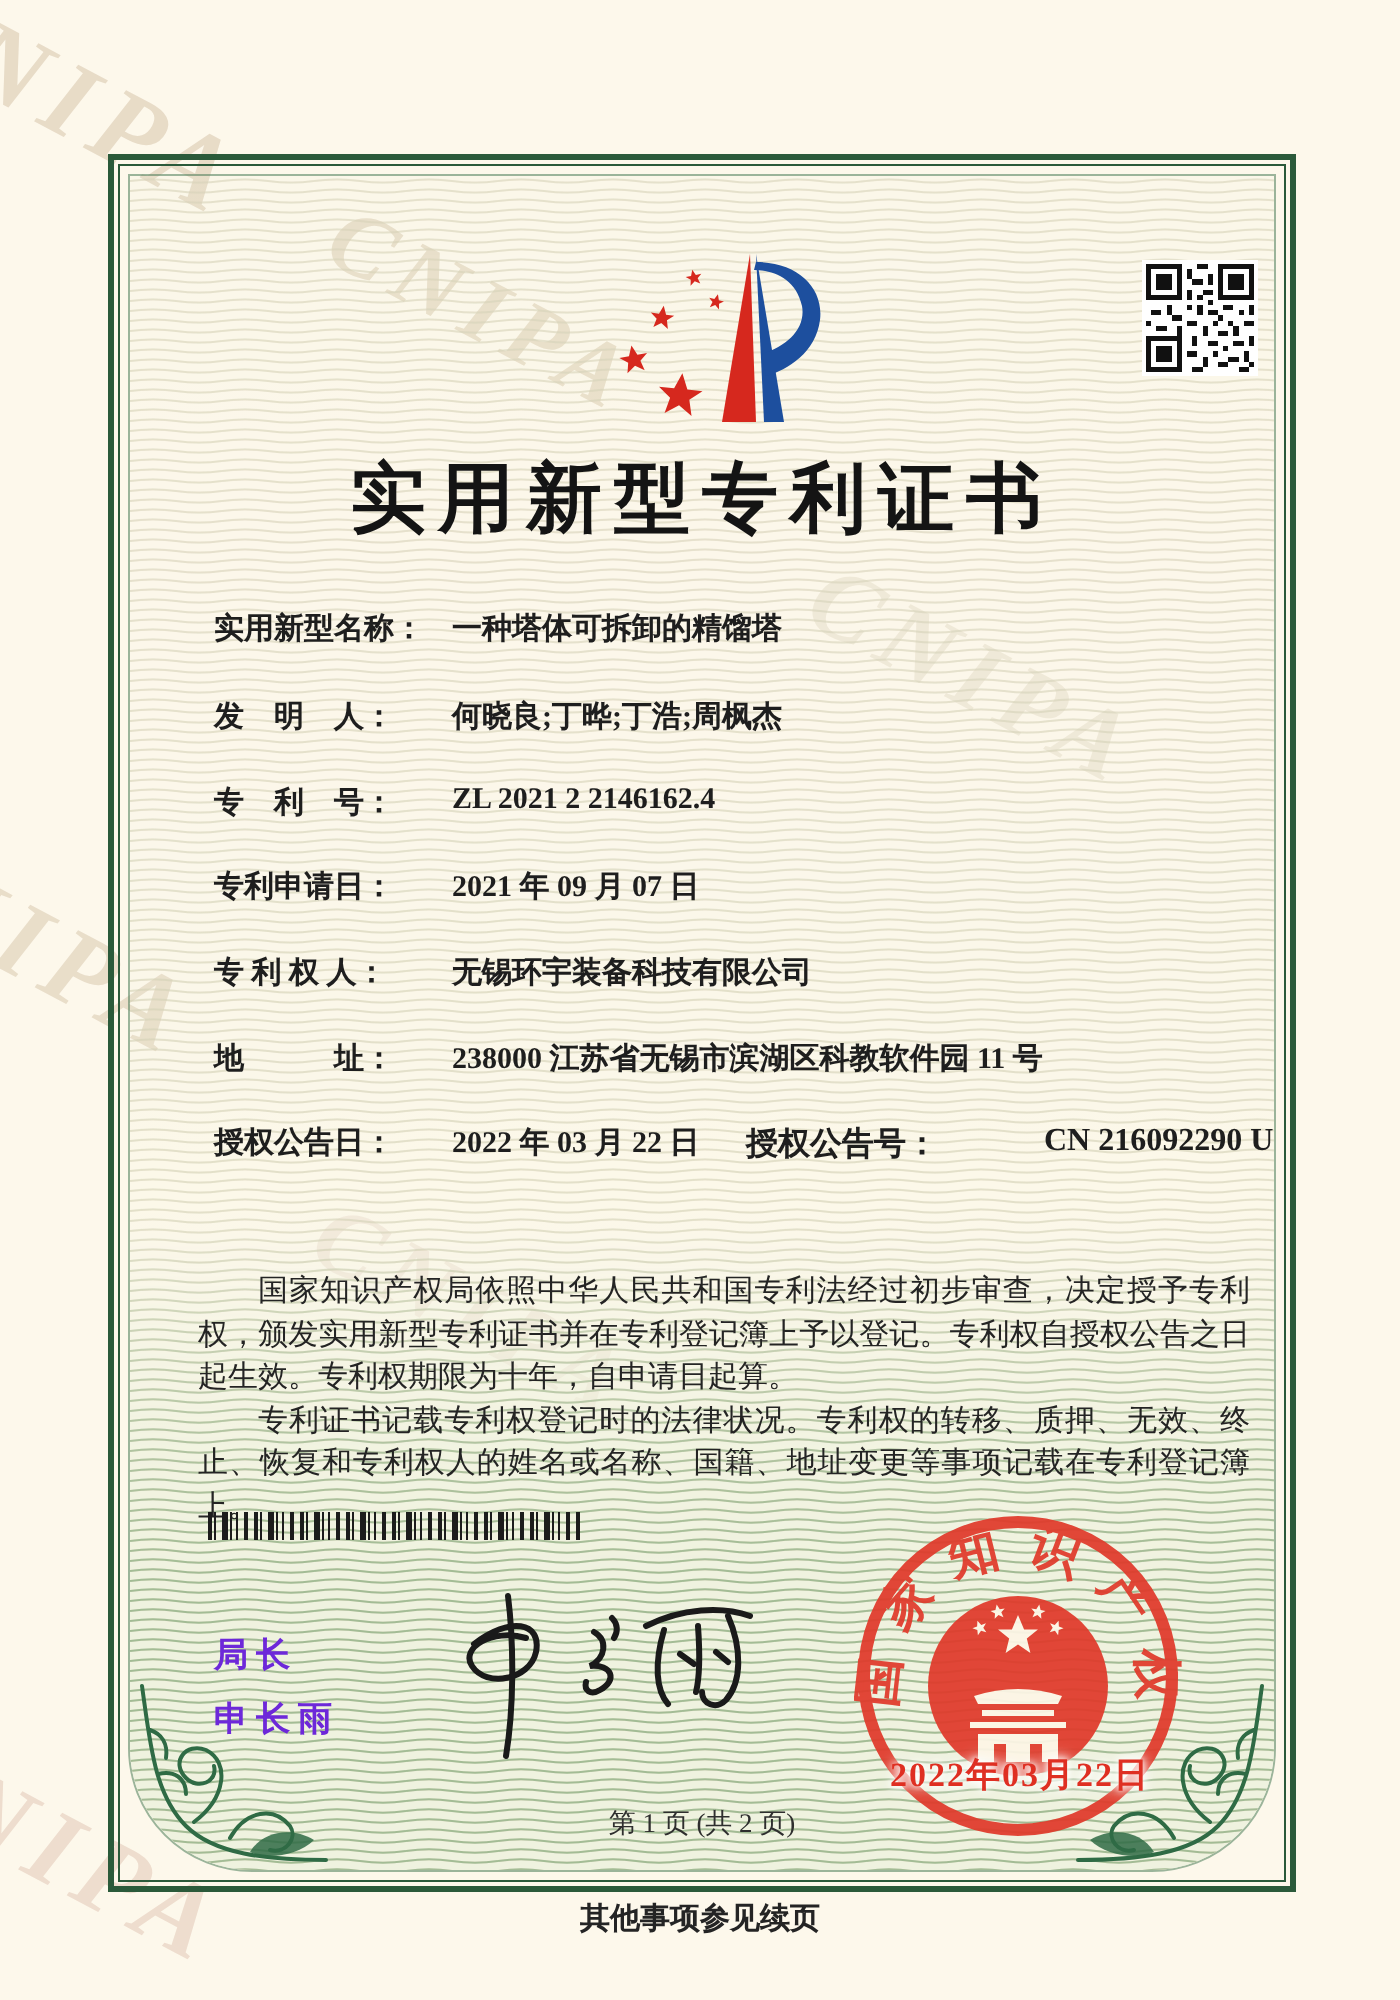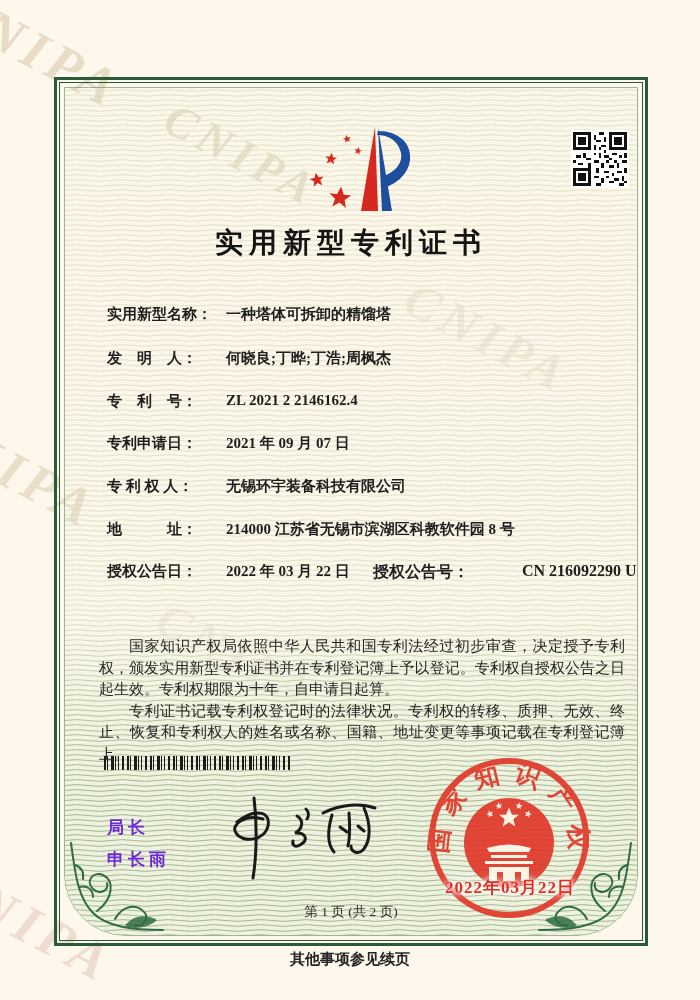--- a/index.html
+++ b/index.html
@@ -17,21 +17,21 @@
   
   .frame{position:absolute;left:54px;top:77px;width:588px;height:863px;border:3px solid #2b5a3a;}
   .frame-inner{position:absolute;inset:2px;border:1px solid #2b5a3a;}
   .panel{position:absolute;inset:4px;border:1px solid rgba(74,124,88,.55);border-radius:0 0 62px 62px;overflow:hidden;}
   .panel svg.bgpat{position:absolute;inset:0;}
   
   .abs{position:absolute;}
   .certno{left:33px;top:40px;font-size:16px;letter-spacing:1px;color:#3a3a3a;font-weight:600;}
   .qr{left:506px;top:42px;width:58px;height:58px;background:#fff;padding:2px;box-sizing:border-box;}
   .logo{left:240px;top:32px;width:110px;height:94px;}
-  .title{left:0;top:136px;width:100%;text-align:center;font-size:28px;font-weight:bold;
+  .title{left:0;top:136px;width:100%;text-align:center;font-size:38px;font-weight:bold;
          letter-spacing:6px;color:#141414;}
   .row{position:absolute;left:42px;display:flex;font-size:15px;font-weight:600;color:#1e1e1e;gap:17px;}
   .row .lab{white-space:pre;width:96px;flex:0 0 auto;}
   .row .val{margin-left:6px;white-space:pre;}
   .row2{position:absolute;left:308px;display:flex;font-size:16px;font-weight:600;color:#1e1e1e;gap:33px;}
   .row2 .val{margin-left:20px;white-space:pre;}
   .paras{left:34px;top:500px;width:526px;font-size:15px;line-height:21.5px;text-align:justify;color:#242424;margin-top:48px;}
   .paras p{margin:0;text-indent:2em;font-weight:500;}
   .barcode{left:39px;top:668px;width:187px;height:14px;
      background:repeating-linear-gradient(90deg,#1c1c1c 0 2px,transparent 2px 3px,#1c1c1c 3px 4px,
@@ -145,21 +145,21 @@
       <div class="row" style="top:346px">
         <span class="lab">专利申请日：</span>
         <span class="val">2021 年 09 月 07 日</span>
       </div>
       <div class="row" style="top:389px">
         <span class="lab">专 利 权 人：</span>
         <span class="val">无锡环宇装备科技有限公司</span>
       </div>
       <div class="row" style="top:432px">
         <span class="lab">地　　　址：</span>
-        <span class="val">214000 江苏省无锡市滨湖区科教软件园 8 号</span>
+        <span class="val">238000 江苏省无锡市滨湖区科教软件园 11 号</span>
       </div>
       <div class="row" style="top:474px">
         <span class="lab">授权公告日：</span>
         <span class="val">2022 年 03 月 22 日</span>
       </div>
       <div class="row2" style="top:474px">
         <span class="lab2">授权公告号：</span>
         <span class="val">CN 216092290 U</span>
       </div>
 

